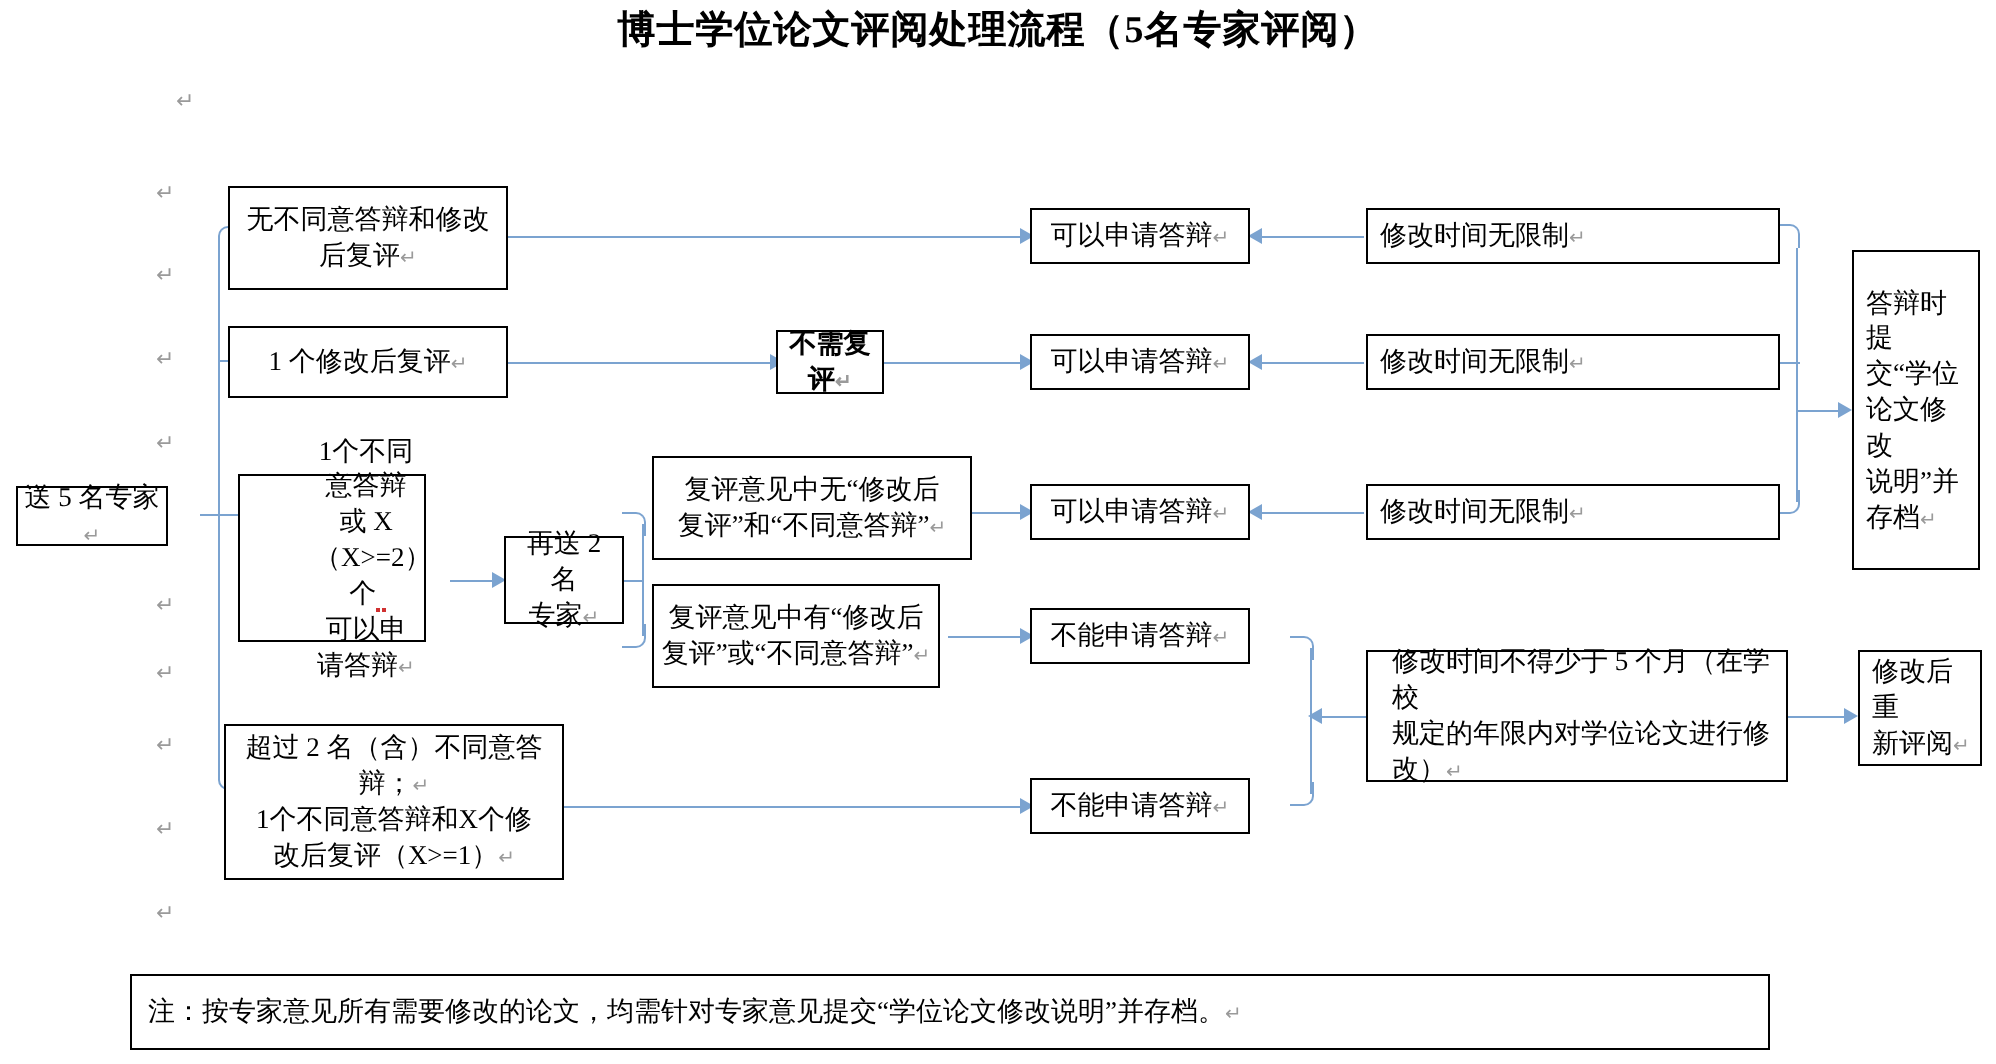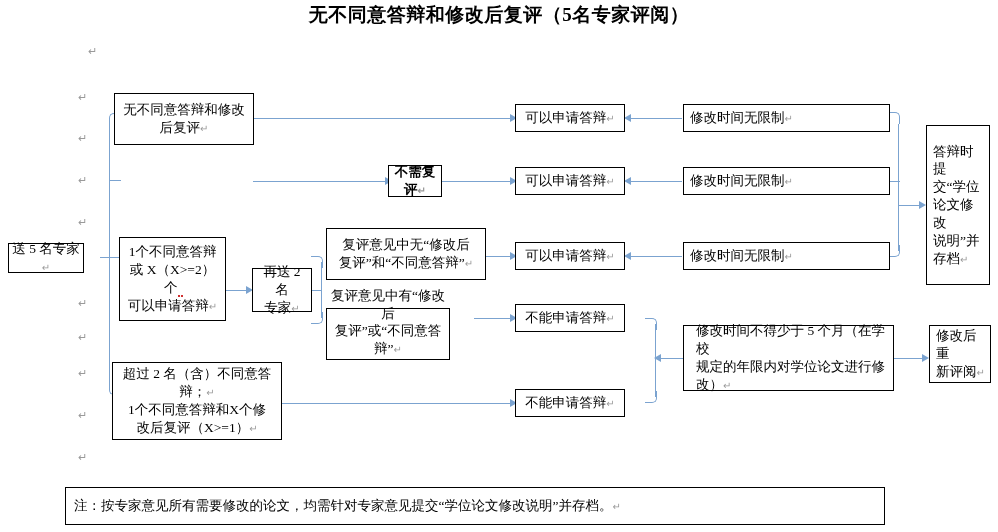--- a/index.html
+++ b/index.html
@@ -115,21 +115,21 @@
     font-size: 13.5px;
     color: #000;
     padding-left: 8px;
   }
 </style>
 </head>
 <body>
 
 <div id="page">
 
-  <div id="title">无不同意答辩和修改后复评（5名专家评阅）</div>
+  <div id="title">博士学位论文评阅处理流程（5名专家评阅）</div>
 
   <div class="pilcrow" style="left:88px;  top:46px;">↵</div>
   <div class="pilcrow" style="left:78px;  top:92px;">↵</div>
   <div class="pilcrow" style="left:78px;  top:133px;">↵</div>
   <div class="pilcrow" style="left:78px;  top:175px;">↵</div>
   <div class="pilcrow" style="left:78px;  top:217px;">↵</div>
   <div class="pilcrow" style="left:78px;  top:298px;">↵</div>
   <div class="pilcrow" style="left:78px;  top:332px;">↵</div>
   <div class="pilcrow" style="left:78px;  top:368px;">↵</div>
   <div class="pilcrow" style="left:78px;  top:410px;">↵</div>
@@ -197,22 +197,25 @@
   <div class="arrow-r" style="left:922px; top:354px;"></div>
 
   <div class="box" id="box-start" style="left:8px; top:243px; width:76px; height:30px;">
     <span class="txt"><span>送 5 名专家</span><span class="eop">↵</span></span>
   </div>
 
   <div class="box" id="box-cond-1" style="left:114px; top:93px; width:140px; height:52px;">
     <span class="txt"><span>无不同意答辩和修改后复评</span><span class="eop">↵</span></span>
   </div>
 
-
-  <div class="box" id="box-cond-3" style="left:119px; top:237px; width:107px; height:84px;">
+  <div class="box" id="box-cond-2" style="left:114px; top:163px; width:140px; height:36px;">
+    <span class="txt"><span>1 个修改后复评</span><span class="eop">↵</span></span>
+  </div>
+
+  <div class="box" id="box-cond-3" style="left:119px; top:237px; width:94px; height:84px;padding-left:37px;">
     <span class="txt">
       <span>1个不同意答辩</span><br>
       <span>或 X（X&gt;=2）个</span><span class="sq">&nbsp;</span><br>
       <span>可以申请答辩</span><span class="eop">↵</span>
     </span>
   </div>
 
   <div class="box" id="box-cond-4" style="left:112px; top:362px; width:170px; height:78px;">
     <span class="txt">
       <span>超过 2 名（含）不同意答</span><br>
@@ -233,21 +236,21 @@
     <span class="txt"><span>不需复评</span><span class="eop">↵</span></span>
   </div>
 
   <div class="box" id="box-op-none" style="left:326px; top:228px; width:160px; height:52px;">
     <span class="txt">
       <span>复评意见中无“修改后</span><br>
       <span>复评”和“不同意答辩”</span><span class="eop">↵</span>
     </span>
   </div>
 
-  <div class="box" id="box-op-has" style="left:326px; top:308px; width:124px; height:52px;align-items:flex-end;">
+  <div class="box" id="box-op-has" style="left:326px; top:292px; width:144px; height:52px;">
     <span class="txt">
       <span>复评意见中有“修改后</span><br>
       <span>复评”或“不同意答辩”</span><span class="eop">↵</span>
     </span>
   </div>
 
   <div class="box" id="box-out-1" style="left:515px; top:104px; width:110px; height:28px;">
     <span class="txt"><span>可以申请答辩</span><span class="eop">↵</span></span>
   </div>
 

